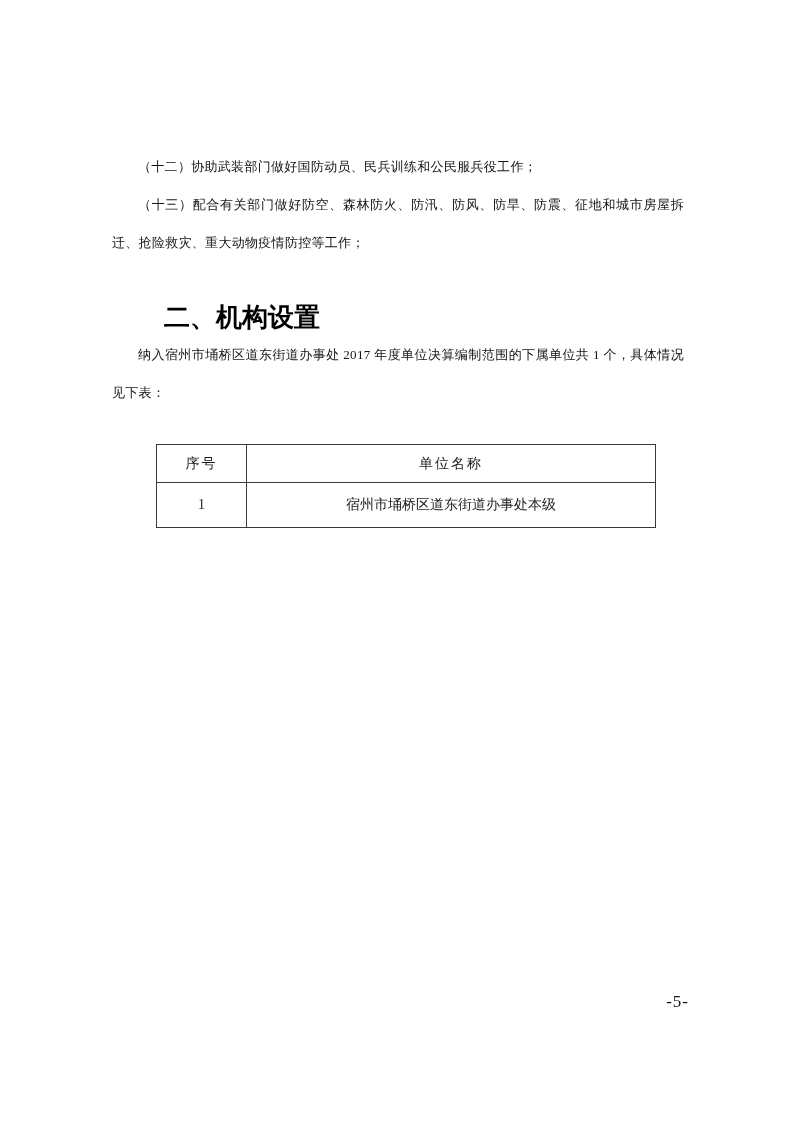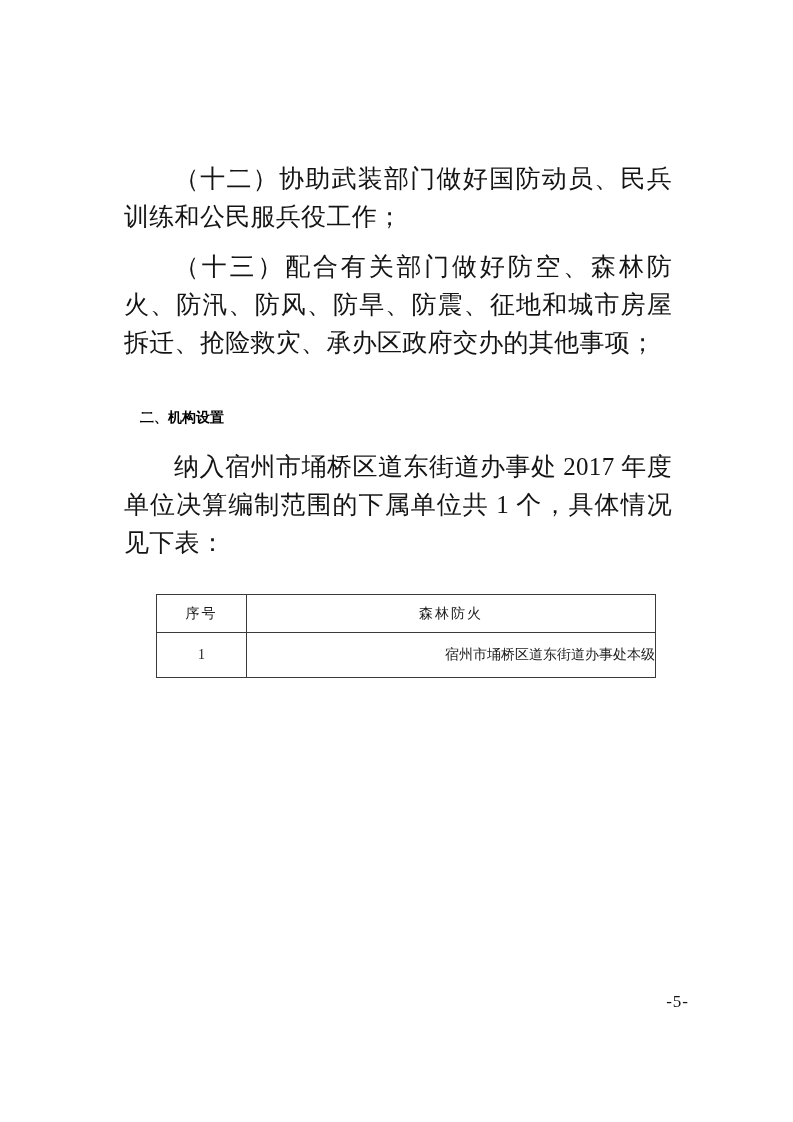--- a/index.html
+++ b/index.html
@@ -15,32 +15,32 @@
     color: #141414;
     overflow: hidden;
   }
   .doc-page {
     position: absolute;
     top: 148px;
     left: 112px;
     width: 572px;
   }
   p.body-text {
-    margin: 12px;
-    font-size: 25px;
+    margin: 0;
+    font-size: 13px;
     line-height: 38px;
     text-indent: 2em;
     text-align: justify;
     text-justify: inter-ideograph;
     letter-spacing: 0.3px;
   }
   h2.section-heading {
     margin: 36px 0 0 0;
     padding: 0;
-    font-size: 14px;
+    font-size: 26px;
     line-height: 38px;
     text-indent: 2em;
     font-weight: bold;
     font-family: "Liberation Sans", "DejaVu Sans", sans-serif;
     color: #000000;
   }
   table.units-table {
     margin-top: 32px;
     margin-left: 44px;
     width: 500px;
@@ -62,53 +62,53 @@
     letter-spacing: 2px;
     font-family: Liberation Mono, monospace;
   }
   table.units-table td {
     height: 44px;
   }
   td.cell-index {
     text-align: center;
   }
   td.cell-name {
-    text-align: right;
+    text-align: center;
     padding-left: 10px;
   }
   .page-number {
     position: absolute;
     top: 992px;
     right: 104px;
     font-size: 17px;
     letter-spacing: 1px;
     color: #141414;
   }
 </style>
 </head>
 <body>
 
 <div class="doc-page">
 
   <p class="body-text">（十二）协助武装部门做好国防动员、民兵训练和公民服兵役工作；</p>
-  <p class="body-text">（十三）配合有关部门做好防空、森林防火、防汛、防风、防旱、防震、征地和城市房屋拆迁、抢险救灾、承办区政府交办的其他事项；</p>
+  <p class="body-text">（十三）配合有关部门做好防空、森林防火、防汛、防风、防旱、防震、征地和城市房屋拆迁、抢险救灾、重大动物疫情防控等工作；</p>
 
   <h2 class="section-heading">二、机构设置</h2>
 
   <p class="body-text">纳入宿州市埇桥区道东街道办事处 2017 年度单位决算编制范围的下属单位共 1 个，具体情况见下表：</p>
 
   <table class="units-table">
     <colgroup>
       <col class="col-index">
       <col>
     </colgroup>
     <thead>
       <tr>
         <th>序号</th>
-        <th>森林防火</th>
+        <th>单位名称</th>
       </tr>
     </thead>
     <tbody>
       <tr>
         <td class="cell-index">1</td>
         <td class="cell-name">宿州市埇桥区道东街道办事处本级</td>
       </tr>
     </tbody>
   </table>
 

